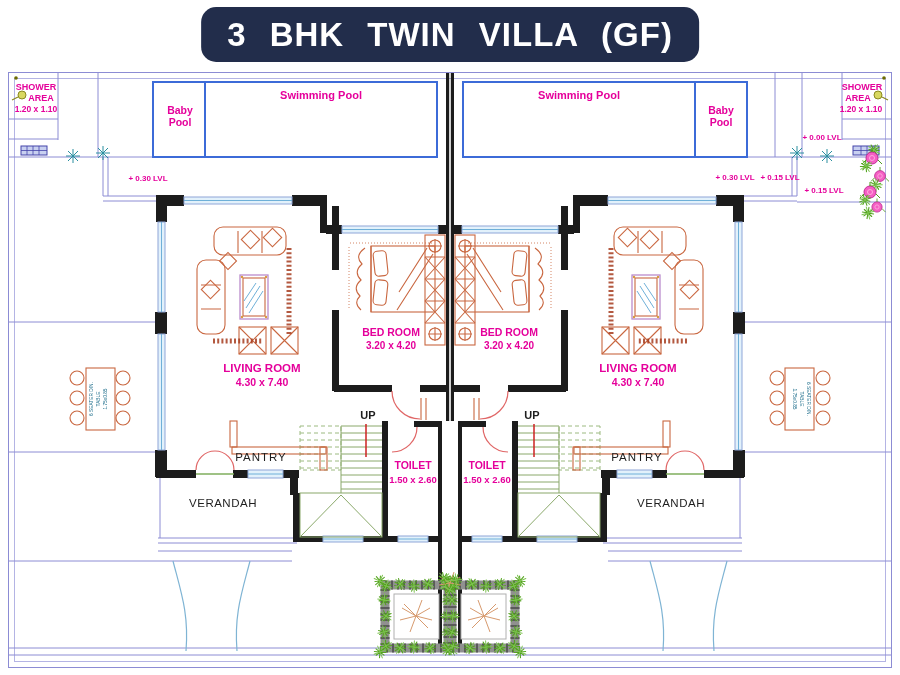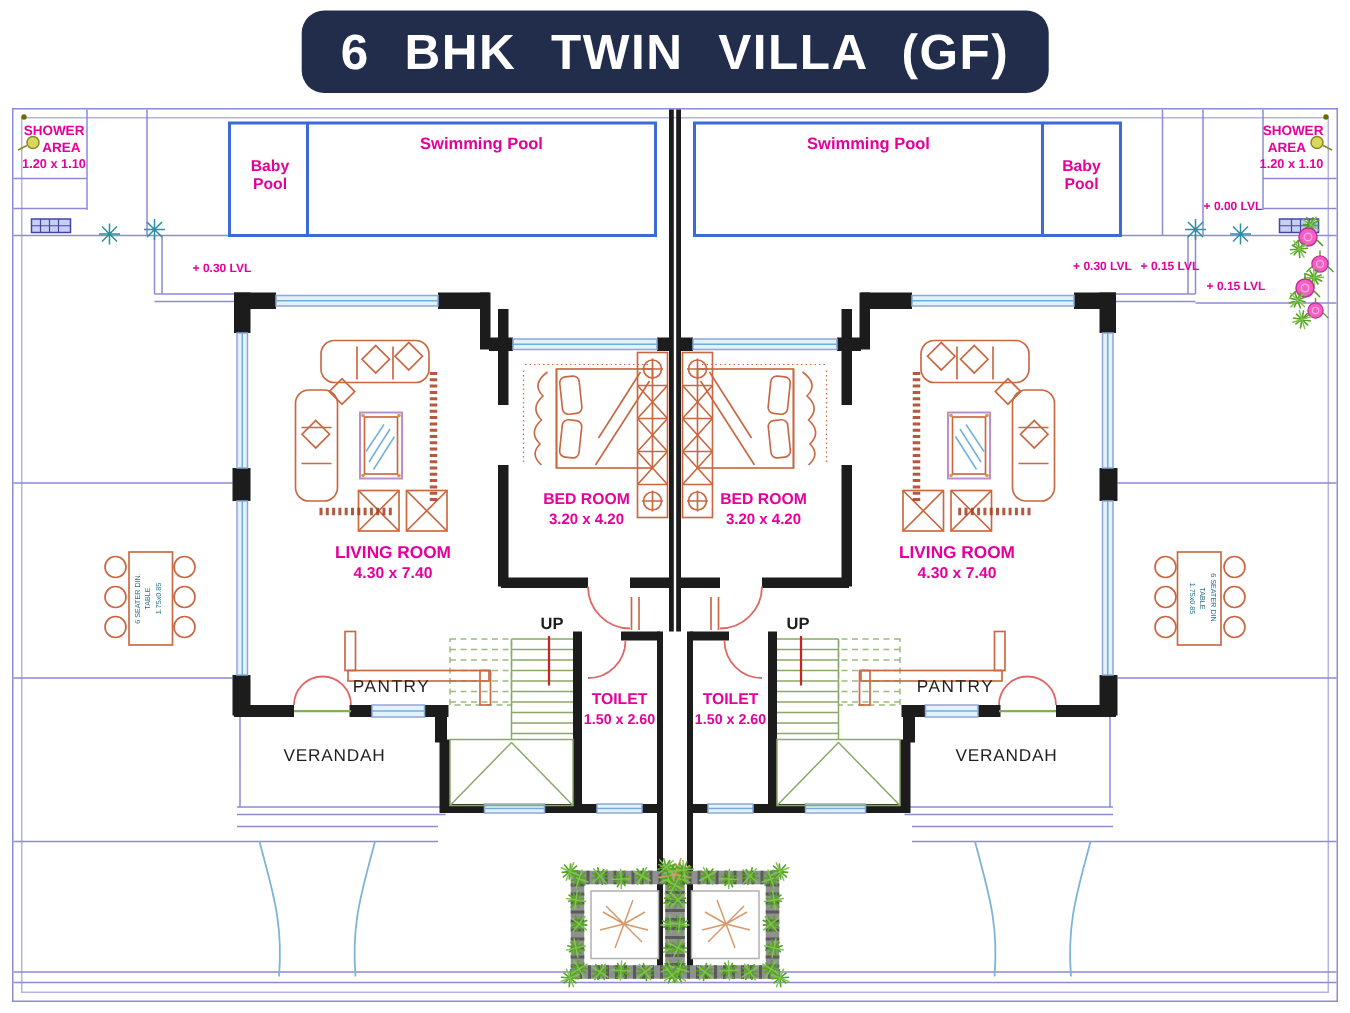--- a/index.html
+++ b/index.html
@@ -24,21 +24,21 @@
   .red{stroke:#e06666;stroke-width:1.2;fill:none}
   .redline{stroke:#cc2222;stroke-width:1.5;fill:none}
   .hatch{stroke:#a63c1e;stroke-width:5;fill:none;stroke-dasharray:2 2.2;opacity:.85}
   .curve{stroke:#7fb4d4;stroke-width:1.2;fill:none}
   .star{stroke:#2a8fa0;stroke-width:1;fill:none}
 </style>
 </head>
 <body>
 
 <div class="banner">
-  <span>6 BHK TWIN VILLA (GF)</span>
+  <span>3 BHK TWIN VILLA (GF)</span>
 </div>
 
 <svg width="900" height="675" viewBox="0 0 900 675">
   <defs>
     <g id="tuft">
       <path d="M-5,1 L5,-1 M0,-5 L0,5 M-4,-4 L4,4 M4,-4 L-4,4" stroke="#55a41f" stroke-width="1.1" fill="none" stroke-linecap="round"></path>
       <path d="M-6,-2 L6,2 M-2,6 L2,-6" stroke="#7ec451" stroke-width="1" fill="none" stroke-linecap="round"></path>
     </g>
     <g id="bloom">
       <circle r="6" fill="#f55fc4" stroke="#c22f96" stroke-width="1"></circle>

